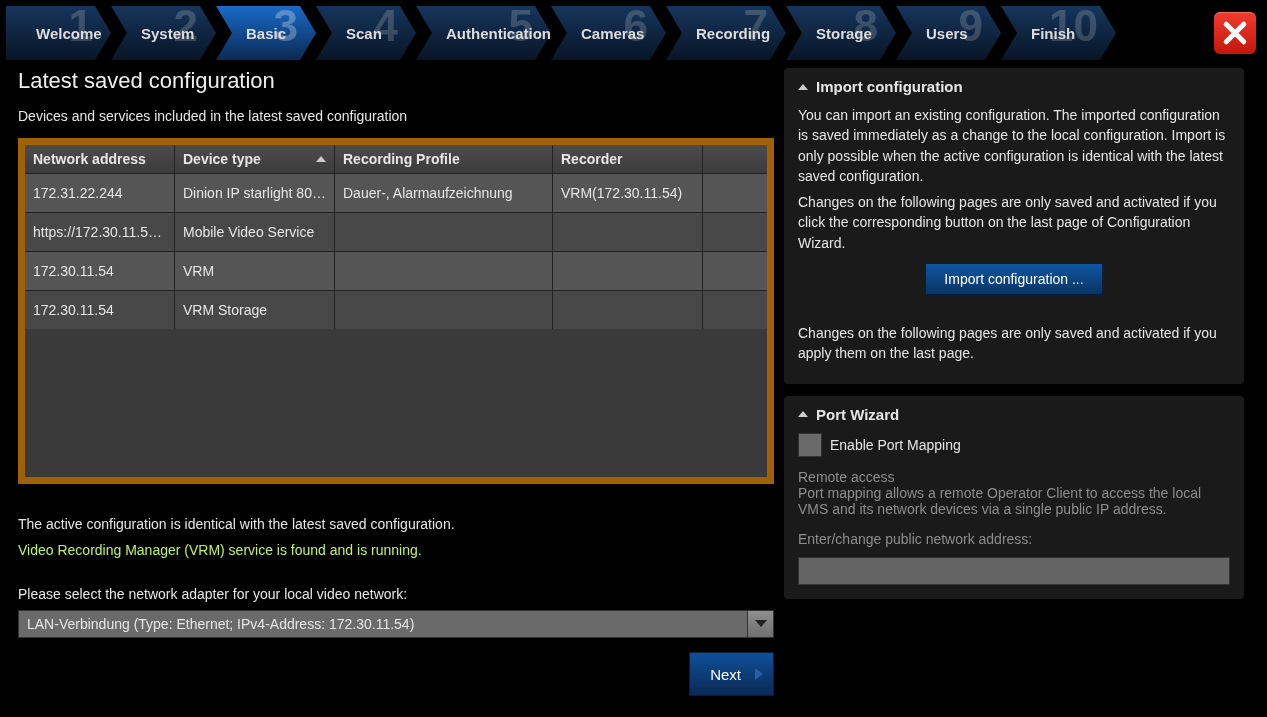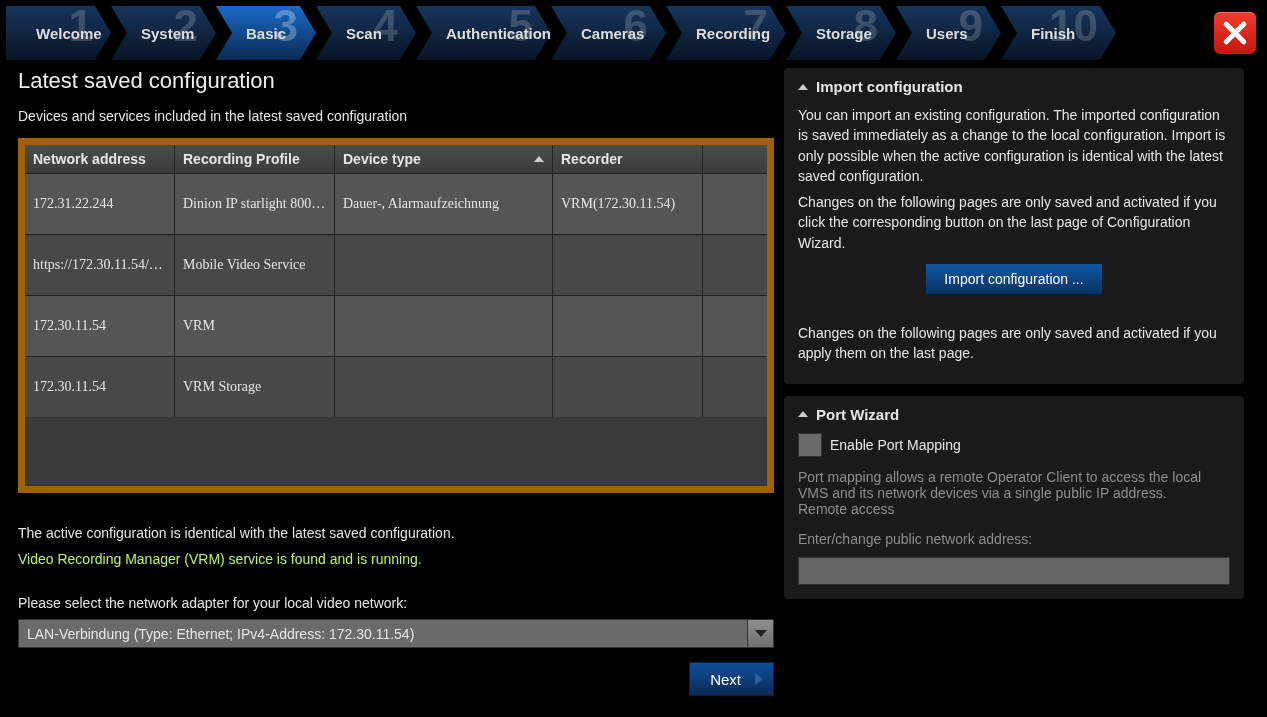--- a/index.html
+++ b/index.html
@@ -110,26 +110,25 @@
     border-bottom:6px solid #ccc;
   }
   .grid-body { flex:1; overflow:hidden; }
   .grid-row {
     border-top: 1px solid #222;
   }
   
   .grid-row.alt  { background: #555; }
   .grid-row.base { background: #484848; }
   .cell {
-    padding: 22px 8px;
+    padding: 11px 8px;
     white-space: nowrap;
     overflow:hidden;
     text-overflow:ellipsis;
     border-right: 1px solid #222;
-    font-family: Liberation Serif, serif;
   }
   .cell:last-child { border-right:none; }
 
   .status-line { margin-top: 32px; }
   .status-ok { color: #bef264; margin-top: 10px;}
   .adapter-label { margin-top: 28px; margin-bottom: 8px;}
   .adapter-select {
     width: 100%;
     height: 30px;
     background: #6a6a6a;
@@ -151,21 +150,21 @@
   .adapter-select .btn .tri {
     width:0;height:0;
     border-left:6px solid transparent;
     border-right:6px solid transparent;
     border-top:7px solid #222;
   }
 
   .next-row { display:flex; justify-content:flex-end; margin-top: 14px;}
   .btn-next {
     position:relative;
-    height: 34px;
+    height: 44px;
     padding: 0 32px 0 20px;
     background: linear-gradient(#0f4f9a,#0a2a55);
     border:1px solid #052041;
     color:#fff;
     font-size:15px;
     display:flex; align-items:center;
     cursor:pointer;
   }
   .btn-next::after{
     content:"";
@@ -372,25 +371,25 @@
     <div class="left">
       <div class="section-title">Latest saved configuration</div>
       <div class="subtitle">Devices and services included in the latest saved configuration</div>
 
       <div class="grid">
         <div class="grid-header">
           <div class="gh">
               <span>Network address</span>
             </div>
           <div class="gh">
-              <span>Recording Profile</span>
-            </div>
-          <div class="gh">
               <span>Device type</span>
               <span class="sort-icon"></span>
+            </div>
+          <div class="gh">
+              <span>Recording Profile</span>
             </div>
           <div class="gh">
               <span>Recorder</span>
             </div>
           <div class="gh"></div>
         </div>
         <div class="grid-body" id="grid-body">
             <div class="grid-row alt">
               <div class="cell">172.31.22.244</div>
               <div class="cell">Dinion IP starlight 8000 M</div>
@@ -454,20 +453,20 @@
 
       <div class="panel">
         <div class="panel-head">
           <span class="chev"></span>
           <span>Port Wizard</span>
         </div>
         <div class="checkbox-row">
           <div class="cb"></div>
           <span>Enable Port Mapping</span>
         </div>
+        <div class="muted">Remote access</div>
         <div class="muted">Port mapping allows a remote Operator Client to access the local VMS and its network devices via a single public IP address.</div>
-        <div class="muted">Remote access</div>
         <div class="muted" style="margin-top:14px">Enter/change public network address:</div>
         <div class="net-input"></div>
       </div>
     </div>
   </div>
 </div>
 
 </body></html>

